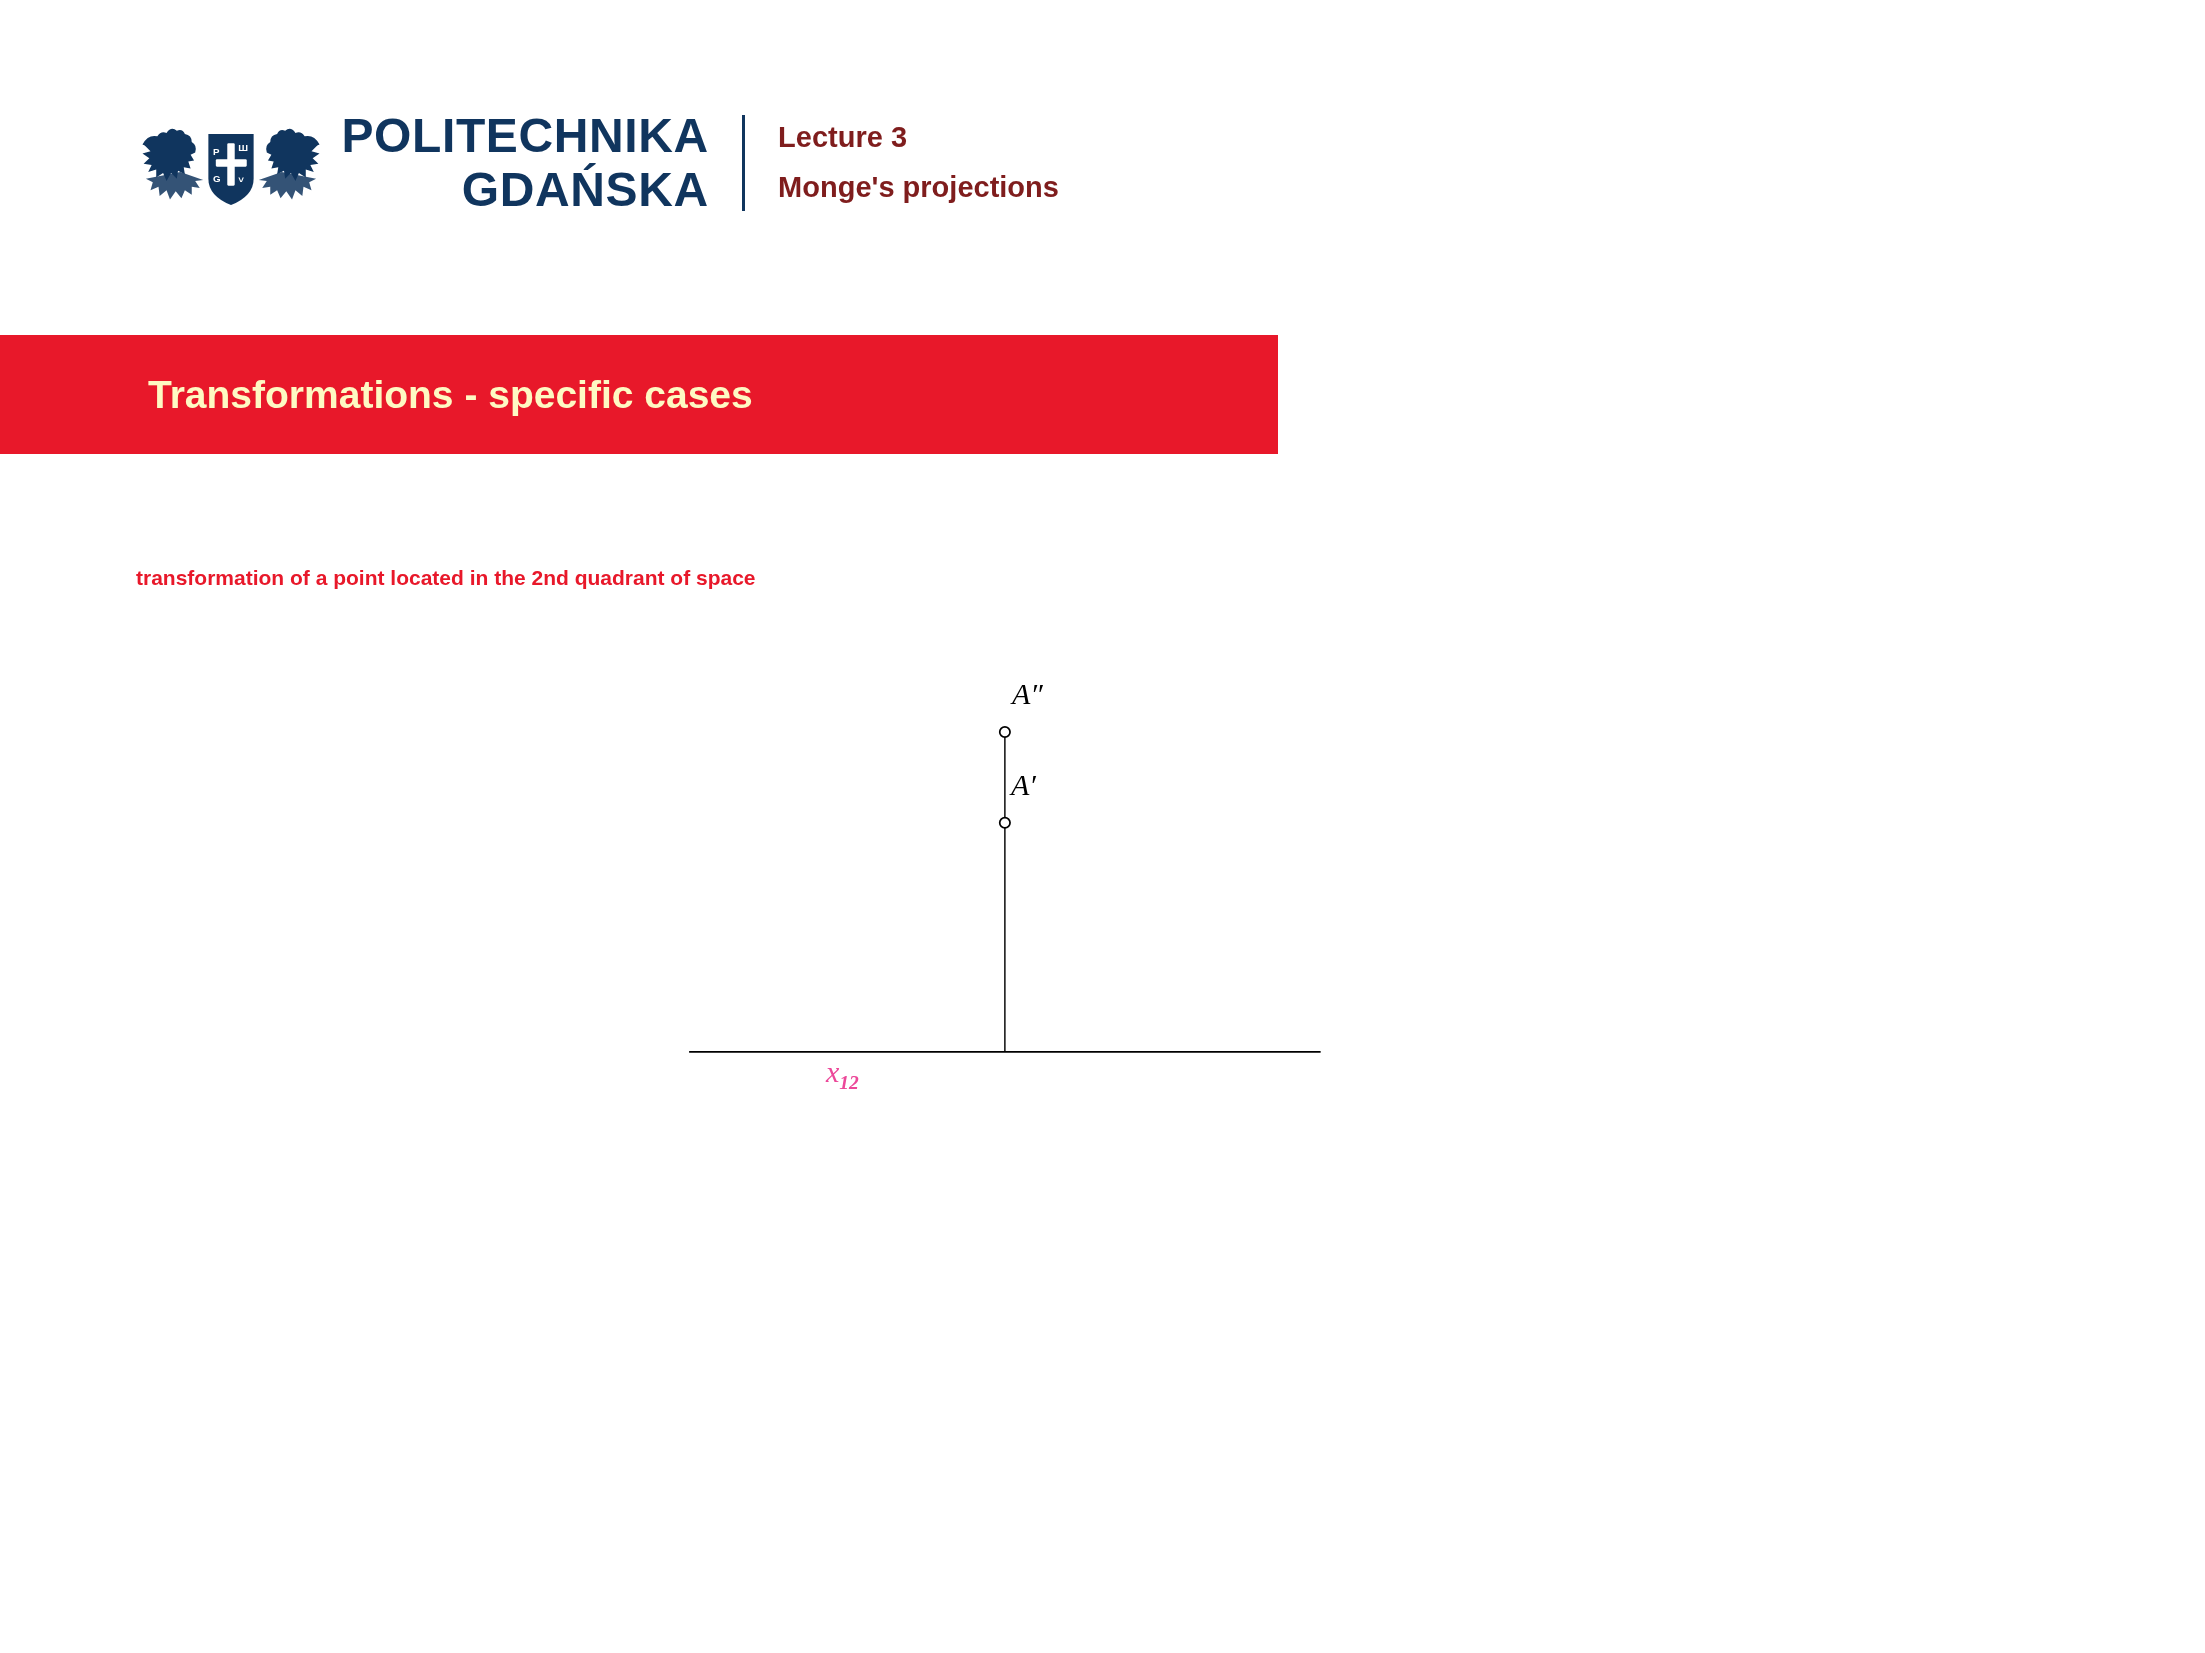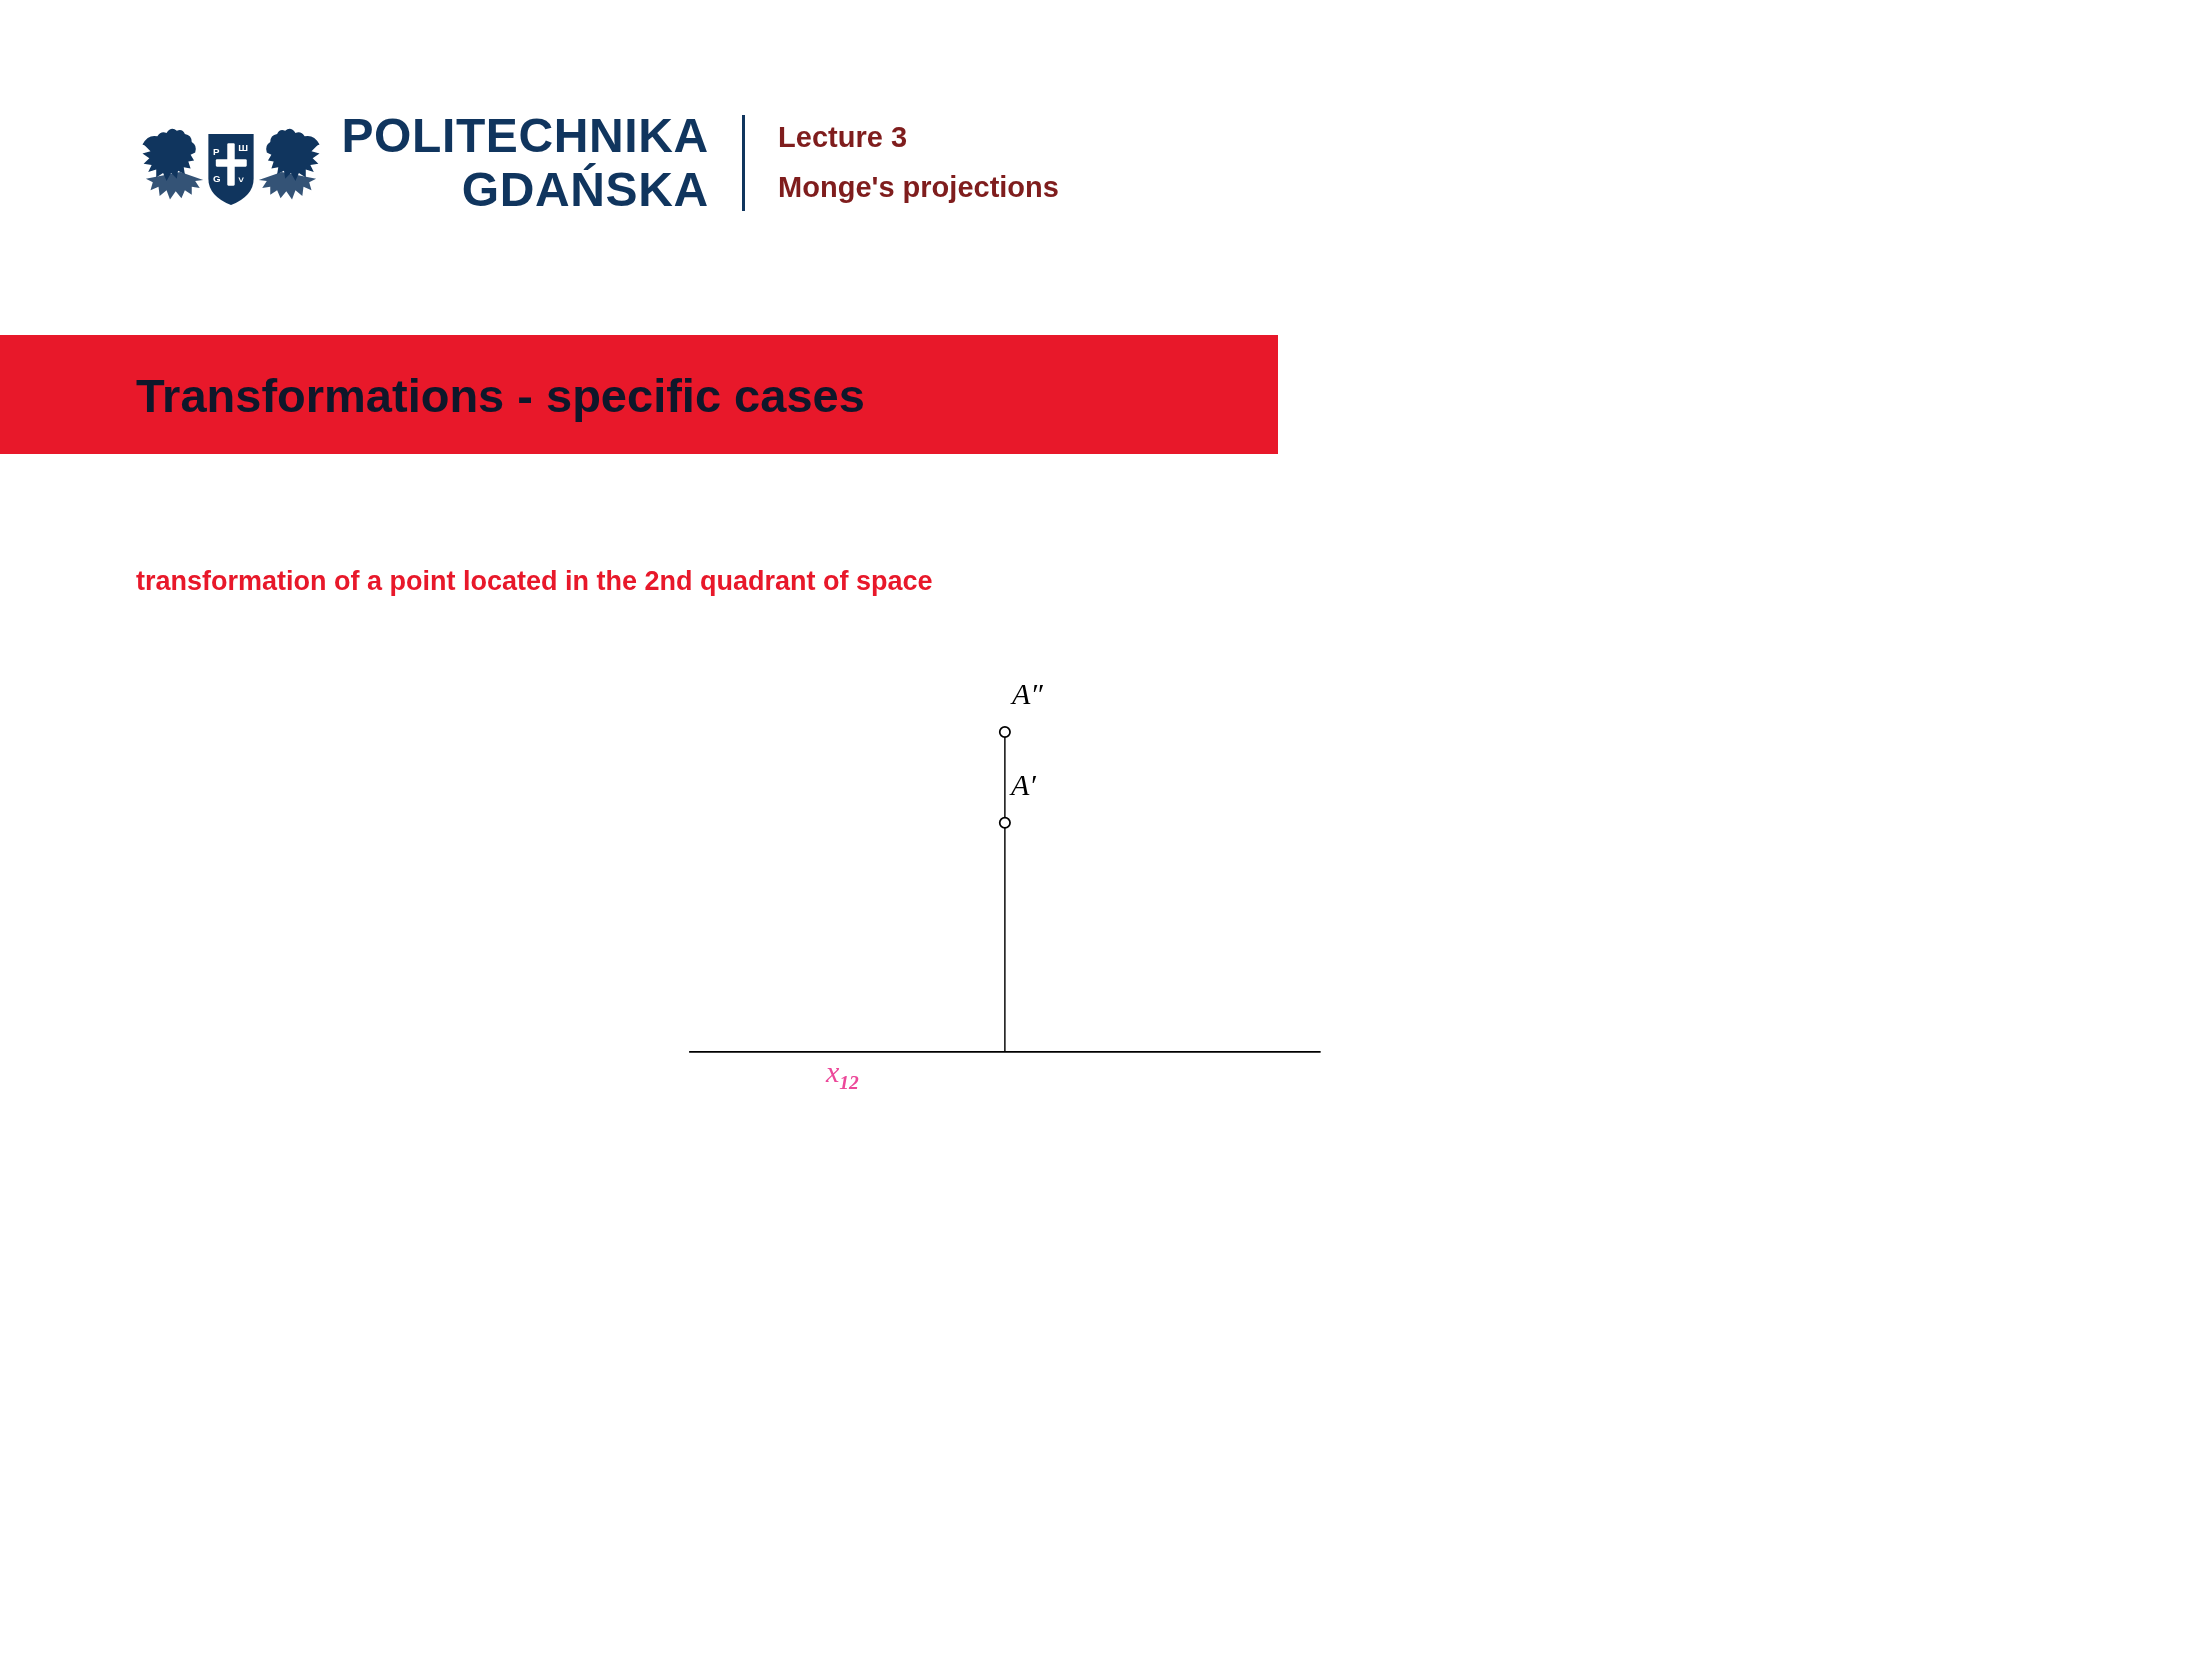--- a/index.html
+++ b/index.html
@@ -61,37 +61,37 @@
   .title-band {
     position: absolute;
     top: 335px;
     left: 0;
     width: 1278px;
     height: 119px;
     background: #e8182a;
   }
   .title-band .band-text {
     position: absolute;
-    left: 136px;
+    left: 148px;
     top: 50%;
     transform: translateY(-50%);
-    color: #0f172a;
+    color: #fef9c3;
     font-weight: bold;
-    font-size: 47px;
+    font-size: 39px;
     white-space: nowrap;
   }
 
   
   .subtitle {
     position: absolute;
     top: 566px;
     left: 136px;
     color: #e8182a;
     font-weight: bold;
-    font-size: 27px;
+    font-size: 21px;
     white-space: nowrap;
   }
 
   
   .drawing {
     position: absolute;
     top: 643px;
     left: 689px;
     width: 804px;
     height: 488px;

